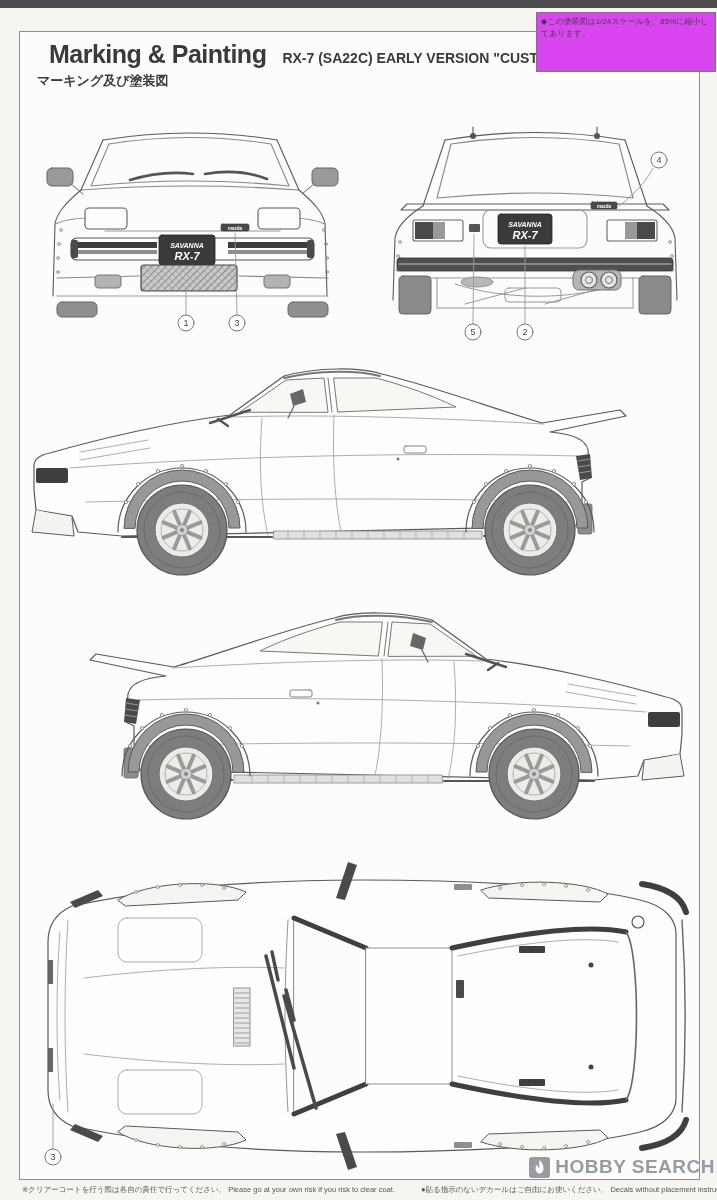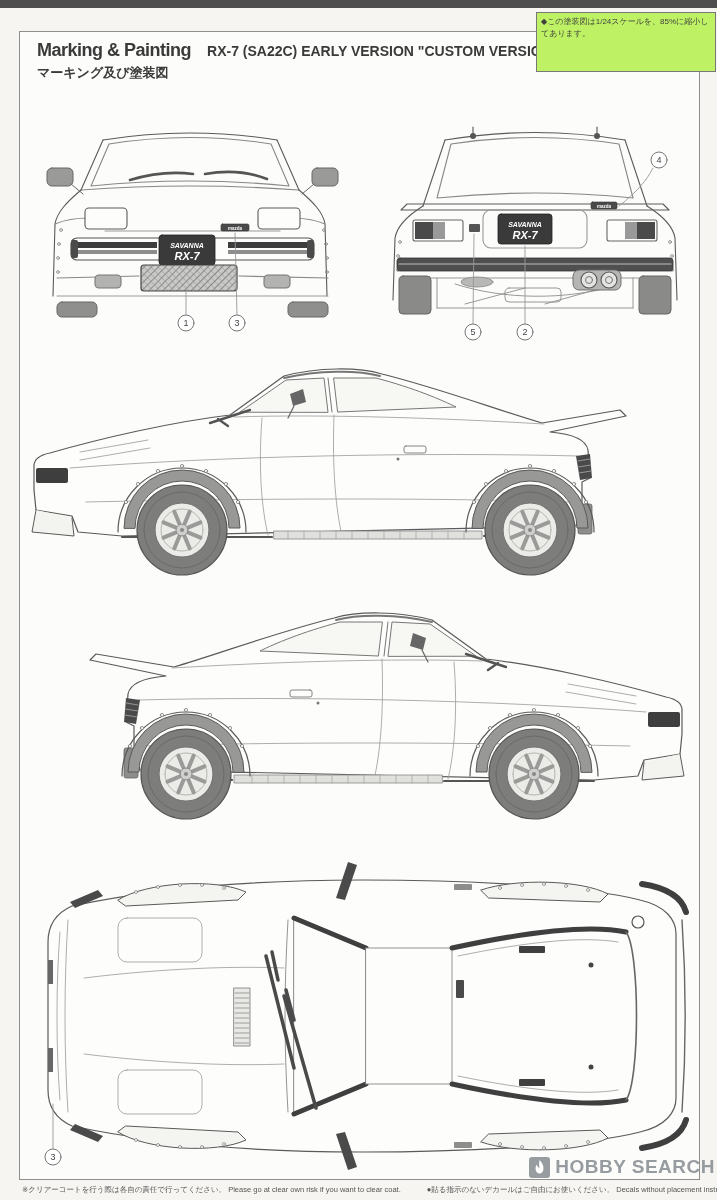--- a/index.html
+++ b/index.html
@@ -9,26 +9,26 @@
     font-family:"Liberation Sans","DejaVu Sans",sans-serif;
     color:#3c3c3c;overflow:hidden;
   }
   .scan-strip{position:absolute;left:0;top:0;width:717px;height:8px;background:#4e4e4e;}
   .frame{
     position:absolute;left:19px;top:31px;width:679px;height:1147px;
     border:1px solid #8e8e8e;background:#fcfcfa;
   }
   .header{position:absolute;left:37px;top:40px;width:490px;}
   .title-row{display:flex;align-items:baseline;}
-  .title-en{font-size:18px;font-weight:bold;letter-spacing:-0.5px;color:#3a3a3a;white-space:nowrap;}
+  .title-en{font-size:25px;font-weight:bold;letter-spacing:-0.5px;color:#3a3a3a;white-space:nowrap;margin-left:12px;}
   .subtitle{font-size:14px;font-weight:bold;margin-left:16px;color:#3a3a3a;white-space:nowrap;}
   .title-jp{font-size:13px;font-weight:bold;margin-top:3px;color:#3a3a3a;font-family:Liberation Mono, monospace;}
   .note-box{
     position:absolute;left:536px;top:12px;width:170px;height:52px;
-    border:1px solid #777;background:#bef264;padding:3px 4px;
+    border:1px solid #777;background:#d946ef;padding:3px 4px;
     font-size:8px;line-height:1.45;color:#3f3f3f;
   }
   .view{position:absolute;}
   .footer{
     position:absolute;top:1185px;left:22px;width:695px;
     font-size:7.5px;color:#555;white-space:nowrap;display:flex;
   }
   .footer .f-right{margin-left:26px;}
   .watermark{
     position:absolute;top:1156px;right:2px;display:flex;align-items:center;
@@ -455,19 +455,19 @@
   <svg width="21" height="21" viewBox="0 0 21 21">
     <rect x="0" y="0" width="21" height="21" rx="3" fill="#979ca0"></rect>
     <path d="M10.5,3 C13,6 14.5,8 14.5,11.5 C14.5,14.5 12.5,16.5 10.5,16.5 C8.5,16.5 6.5,14.5 6.5,11.5 C6.5,10 7,9 8,7.5 C8.2,9.5 9,10.5 10.5,11 C10,8 10,5.5 10.5,3 Z" fill="#fff"></path>
   </svg>
   <span class="wm-text">HOBBY SEARCH</span>
 </div>
 
 <div class="footer">
   <span>
     <span>※クリアーコートを行う際は各自の責任で行ってください。</span>
-    <span>Please go at clear own risk if you want to clear coat.</span>
+    <span>Please go at your own risk if you risk to clear coat.</span>
   </span>
   <span class="f-right">
     <span>●貼る指示のないデカールはご自由にお使いください。</span>
     <span>Decals without placement instructions may be used freely.</span>
   </span>
 </div>
 
 </body></html>

